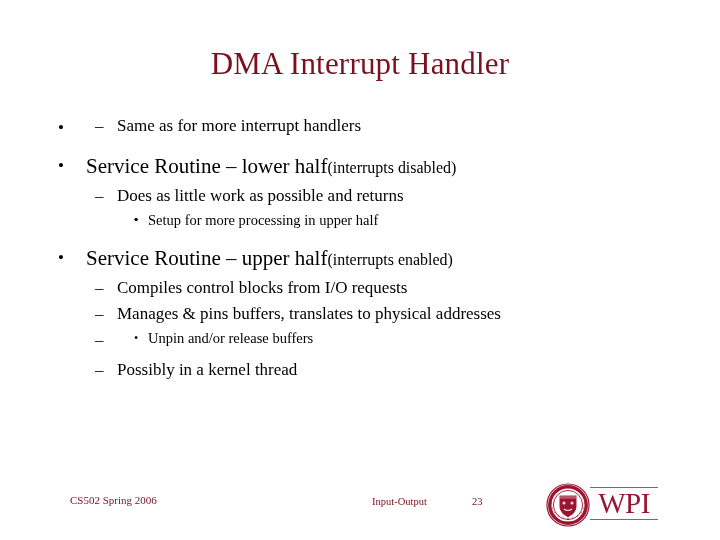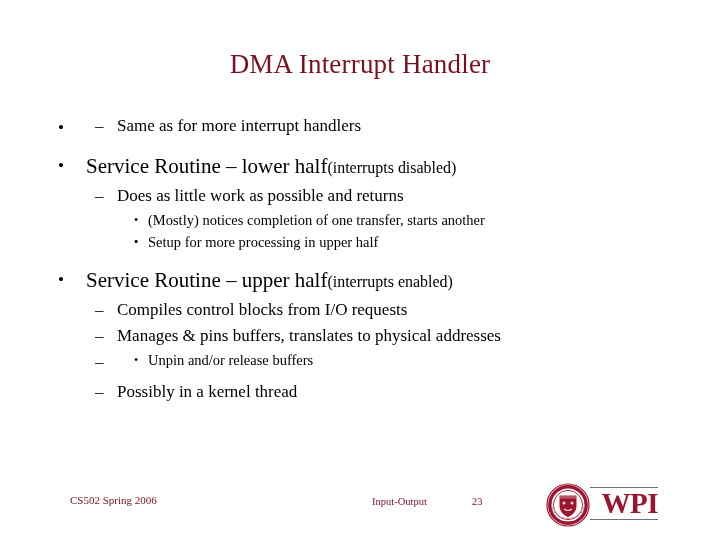--- a/index.html
+++ b/index.html
@@ -24,21 +24,21 @@
     background: #ffffff;
   }
 
   
   #slide-title {
     position: absolute;
     left: 40px;
     top: 48px;
     width: 640px;
     text-align: center;
-    font-size: 27px;
+    font-size: 31px;
     line-height: 32px;
     color: #7B1020;
     letter-spacing: 0.2px;
     white-space: nowrap;
   }
 
   
   #body {
     position: absolute;
     left: 0;
@@ -177,41 +177,41 @@
   }
   #wpi-wordmark .rule.top { top: 1px; }
   #wpi-wordmark .rule.bottom { top: 33px; }
   #wpi-letters {
     position: absolute;
     left: 0;
     top: 2px;
     width: 68px;
     height: 31px;
     font-family: "Liberation Serif", "DejaVu Serif", serif;
-    font-weight: bold;
+    font-weight: normal;
     font-size: 29px;
     line-height: 31px;
     color: #9C1530;
     letter-spacing: -0.5px;
-    text-align: right;
+    text-align: center;
   }
 </style>
 </head>
 <body>
 
 <div id="slide">
 
   <div id="slide-title">DMA Interrupt Handler</div>
 
   <div id="body">
       <div class="bullet lvl1"><span class="marker">•</span></div>
       <div class="bullet lvl2"><span class="marker">–</span><span class="txt">Same as for more interrupt handlers</span></div>
       <div class="bullet lvl1 gap-before"><span class="marker">•</span><span class="txt">Service Routine – lower half </span><span class="txt small">(interrupts disabled)</span></div>
       <div class="bullet lvl2"><span class="marker">–</span><span class="txt">Does as little work as possible and returns</span></div>
-      <div class="bullet lvl3"><span class="marker">•</span><span class="txt">(Mostly) notices completion of one transfer, starts another</span></div>
+      <div class="bullet lvl3"><span class="marker">•</span></div>
       <div class="bullet lvl3"><span class="marker">•</span></div>
       <div class="bullet lvl3"><span class="marker">•</span><span class="txt">Setup for more processing in upper half</span></div>
       <div class="bullet lvl1 gap-before"><span class="marker">•</span><span class="txt">Service Routine – upper half </span><span class="txt small">(interrupts enabled)</span></div>
       <div class="bullet lvl2"><span class="marker">–</span><span class="txt">Compiles control blocks from I/O requests</span></div>
       <div class="bullet lvl2"><span class="marker">–</span><span class="txt">Manages &amp; pins buffers, translates to physical addresses</span></div>
       <div class="bullet lvl2"><span class="marker">–</span></div>
       <div class="bullet lvl3"><span class="marker">•</span><span class="txt">Unpin and/or release buffers</span></div>
       <div class="bullet lvl2 gap-before-sm"><span class="marker">–</span><span class="txt">Possibly in a kernel thread</span></div>
     </div>
 

